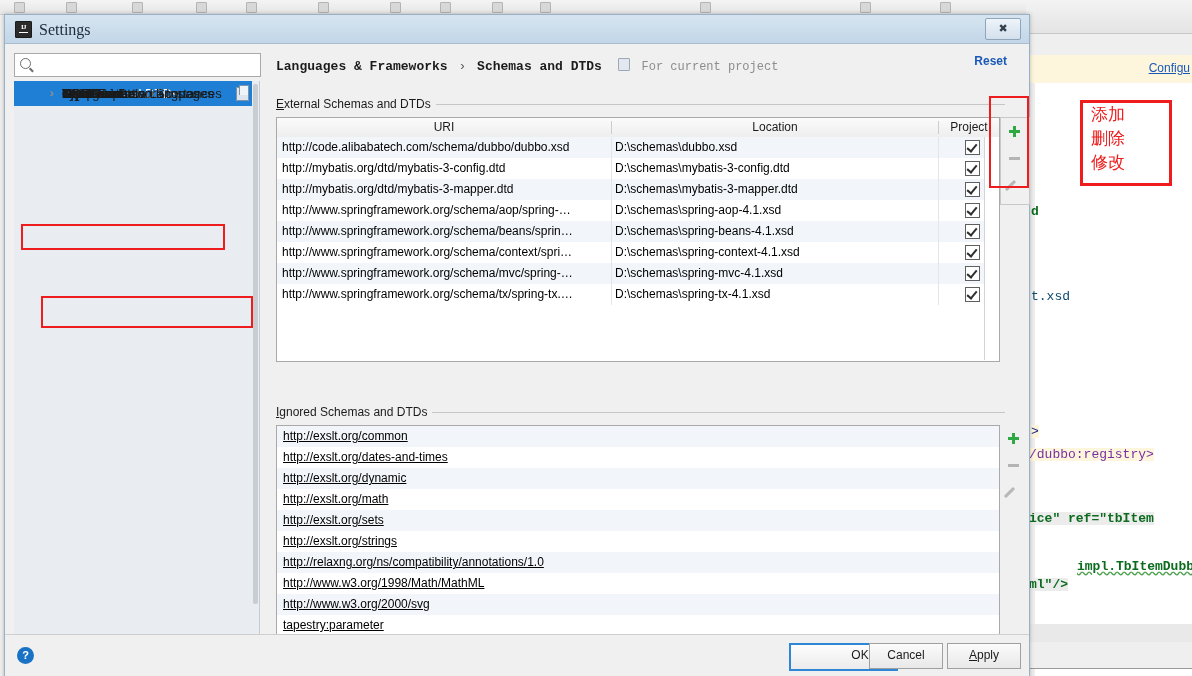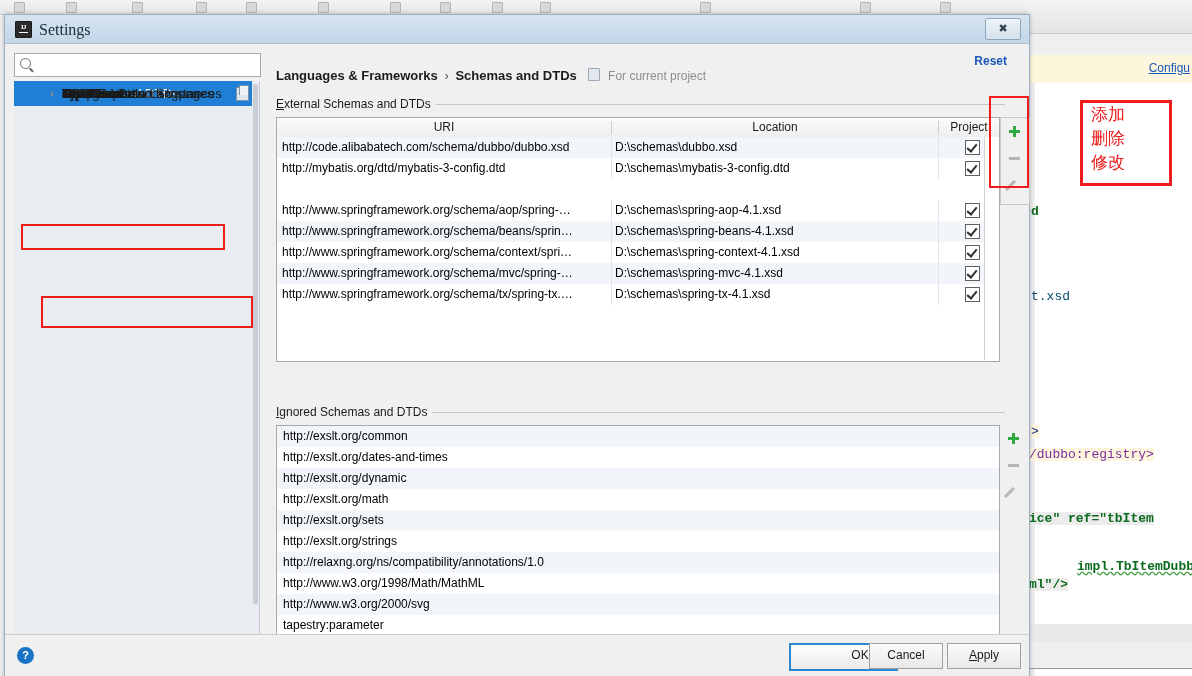--- a/index.html
+++ b/index.html
@@ -83,21 +83,21 @@
   .tree-item.selected .tw-arrow{color:#cfe4f7;}
   .copy-ic{position:absolute;right:10px;top:6px;width:11px;height:12px;
     border:1px solid #7e93a6;background:#dde6ef;border-radius:1px;}
   .copy-ic:after{content:"";position:absolute;left:2px;top:-3px;width:8px;height:9px;
     border:1px solid #7e93a6;border-bottom:none;background:#eef3f8;}
   .tree-item.selected .copy-ic{border-color:#cfe4f7;background:#3a92dd;}
   .tree-item.selected .copy-ic:after{border-color:#cfe4f7;background:#3a92dd;}
 
   
   .content{position:absolute;left:262px;top:0;width:752px;height:605px;background:#f0f0f0;}
-  .breadcrumb{position:absolute;left:9px;top:24px;font-size:13px;font-weight:bold;color:#1b1b1b;}
+  .breadcrumb{position:absolute;left:9px;top:14px;font-size:13px;font-weight:bold;color:#1b1b1b;font-family:Liberation Mono, monospace;}
   .crumb-sep{font-weight:normal;color:#5a5a5a;margin:0 3px;}
   .bc-proj-icon{display:inline-block;width:10px;height:11px;border:1px solid #9aa7b4;
     background:#e2e8ee;vertical-align:-1px;margin:0 4px 0 8px;border-radius:1px;}
   .bc-proj{font-weight:normal;color:#8d8d8d;font-size:12px;}
   .reset-link{position:absolute;right:12px;top:10px;color:#1a58b8;font-weight:bold;font-size:12px;}
 
   .grp-label{position:absolute;font-size:12px;color:#1b1b1b;background:#f0f0f0;
     padding-right:5px;z-index:2;}
   .grp-label u{text-decoration:underline;}
   .grp-line{position:absolute;height:1px;background:#c6c6c6;}
@@ -132,21 +132,21 @@
   .ic-plus:after{left:0;top:4px;width:11px;height:3px;}
   .ic-minus{position:absolute;left:8px;top:11px;width:11px;height:3px;background:#b4b4b4;}
   .ic-pencil{position:absolute;left:7px;top:6px;width:13px;height:13px;}
   .ic-pencil:before{content:"";position:absolute;left:1px;top:1px;width:3px;height:13px;
     background:#b8b8b8;transform:rotate(45deg);transform-origin:center;border-radius:1px;}
 
   
   .ign-box{position:absolute;left:9px;top:381px;width:722px;height:240px;
     background:#fff;border:1px solid #a9a9a9;overflow:hidden;}
   .ign-row{position:absolute;left:0;width:722px;height:21px;line-height:21px;
-    padding-left:6px;font-size:12px;box-sizing:border-box;}
+    padding-left:6px;font-size:12px;box-sizing:border-box;text-decoration:underline;}
   .ign-row.odd{background:#f2f5f9;}
   .ign-row.even{background:#ffffff;}
 
   
   .dlg-footer{position:absolute;left:0;top:619px;width:1024px;height:43px;
     background:#f0f0f0;border-top:1px solid #cfcfcf;}
   .help-btn{position:absolute;left:12px;top:12px;width:17px;height:17px;border-radius:50%;
     background:#1a72c4;color:#fff;font-size:11px;font-weight:bold;text-align:center;
     line-height:17px;}
   .btn{position:absolute;top:8px;height:24px;
@@ -359,20 +359,27 @@
           <span class="cellline" style="left:661px"></span>
           <span class="chk"></span>
         </div>
         <div class="tr even" style="top:40px">
           <span class="td-uri">http://mybatis.org/dtd/mybatis-3-config.dtd</span>
           <span class="cellline" style="left:334px"></span>
           <span class="td-loc">D:\schemas\mybatis-3-config.dtd</span>
           <span class="cellline" style="left:661px"></span>
           <span class="chk"></span>
         </div>
+        <div class="tr odd" style="top:61px">
+          <span class="td-uri">http://mybatis.org/dtd/mybatis-3-mapper.dtd</span>
+          <span class="cellline" style="left:334px"></span>
+          <span class="td-loc">D:\schemas\mybatis-3-mapper.dtd</span>
+          <span class="cellline" style="left:661px"></span>
+          <span class="chk"></span>
+        </div>
         <div class="tr even" style="top:82px">
           <span class="td-uri">http://www.springframework.org/schema/aop/spring-…</span>
           <span class="cellline" style="left:334px"></span>
           <span class="td-loc">D:\schemas\spring-aop-4.1.xsd</span>
           <span class="cellline" style="left:661px"></span>
           <span class="chk"></span>
         </div>
         <div class="tr odd" style="top:103px">
           <span class="td-uri">http://www.springframework.org/schema/beans/sprin…</span>
           <span class="cellline" style="left:334px"></span>

